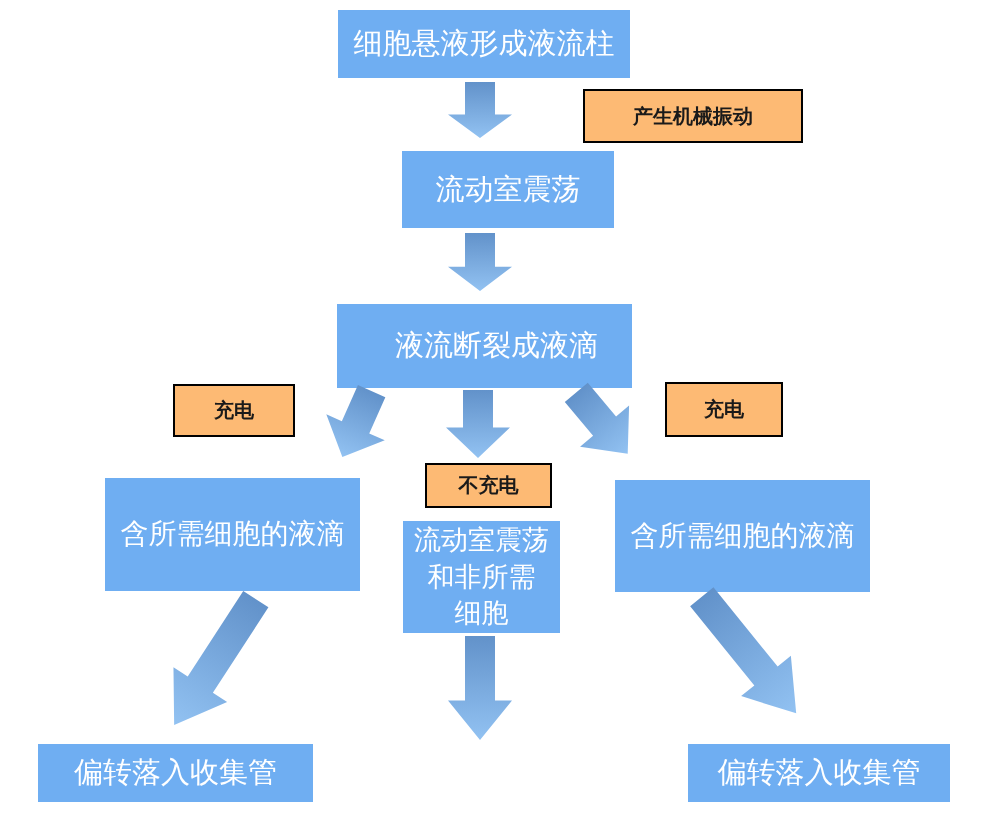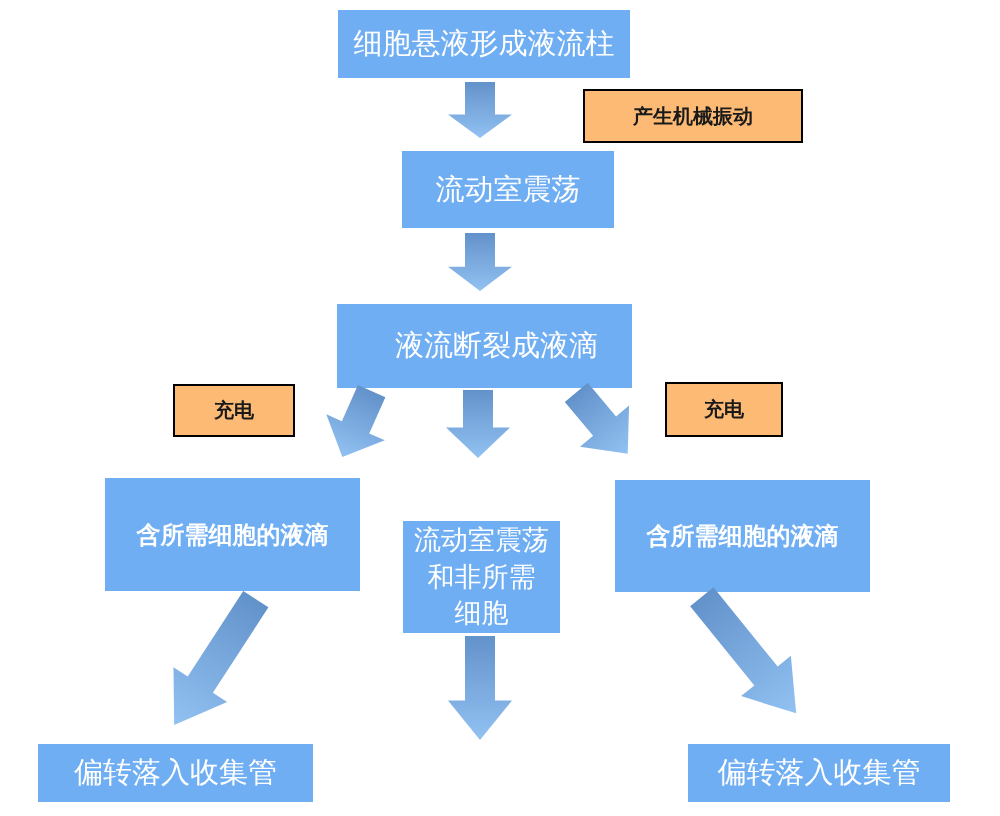--- a/index.html
+++ b/index.html
@@ -22,21 +22,21 @@
     border-radius: 0;
     display: flex;
     align-items: center;
     justify-content: center;
     text-align: center;
     line-height: 1.3;
     box-sizing: border-box;
   }
   .node.multiline { white-space: pre-line; line-height: 1.35; }
   .fs29 { font-size: 29px; }
-  .fs28 { font-size: 24px; font-weight: bold; }
+  .fs28 { font-size: 28px; }
   .fs27 { font-size: 27px; }
   .label {
     position: absolute;
     background: #fdba74;
     border: 2px solid var(--label-border, #000000);
     color: var(--label-text, #1a1a1a);
     display: flex;
     align-items: center;
     justify-content: center;
     font-size: 20px;
@@ -88,20 +88,21 @@
   </svg>
 
   <svg class="arrow" style="left:570px; top:383px; transform:rotate(-40deg);" width="64" height="80" viewBox="0 0 64 100" preserveAspectRatio="none">
     <polygon points="17,0 47,0 47,55 64,55 32,100 0,55 17,55" fill="url(#arrowGrad)"></polygon>
   </svg>
 
   <div class="label" style="left:173px; top:384px; width:122px; height:53px;">充电</div>
 
   <div class="label" style="left:665px; top:382px; width:118px; height:55px;">充电</div>
 
+  <div class="label" style="left:425px; top:463px; width:127px; height:45px;">不充电</div>
 
   <div class="node fs28" style="left:105px; top:478px; width:255px; height:113px;">含所需细胞的液滴</div>
 
   <div class="node fs27 multiline" style="left:403px; top:521px; width:157px; height:112px;">流动室震荡
 和非所需
 细胞</div>
 
   <div class="node fs28" style="left:615px; top:480px; width:255px; height:112px;">含所需细胞的液滴</div>
 
   <svg class="arrow" style="left:183px; top:587px; transform:rotate(33deg);" width="64" height="150" viewBox="0 0 64 100" preserveAspectRatio="none">

